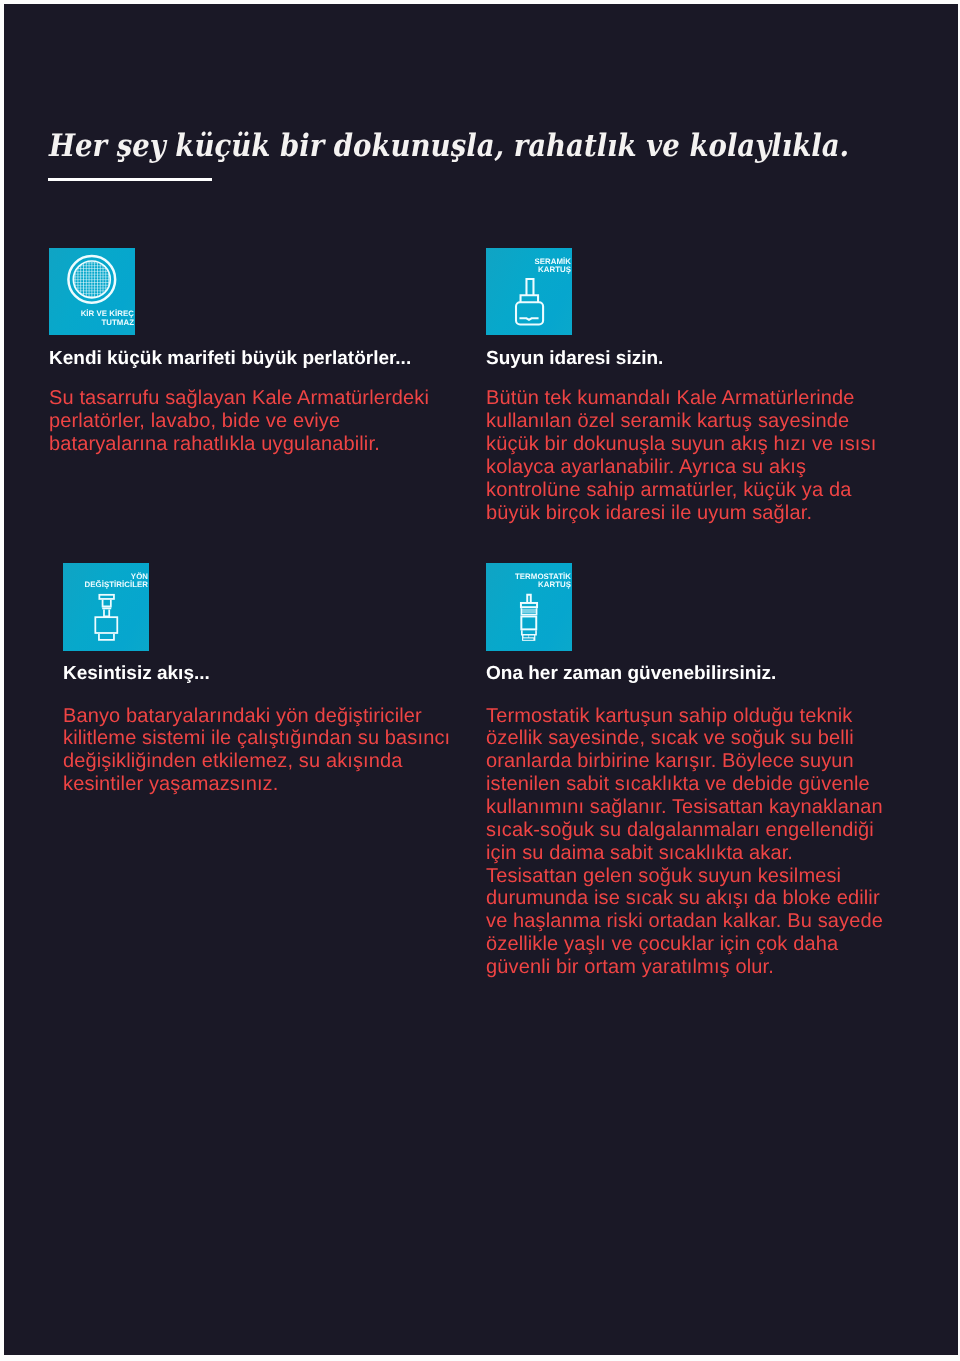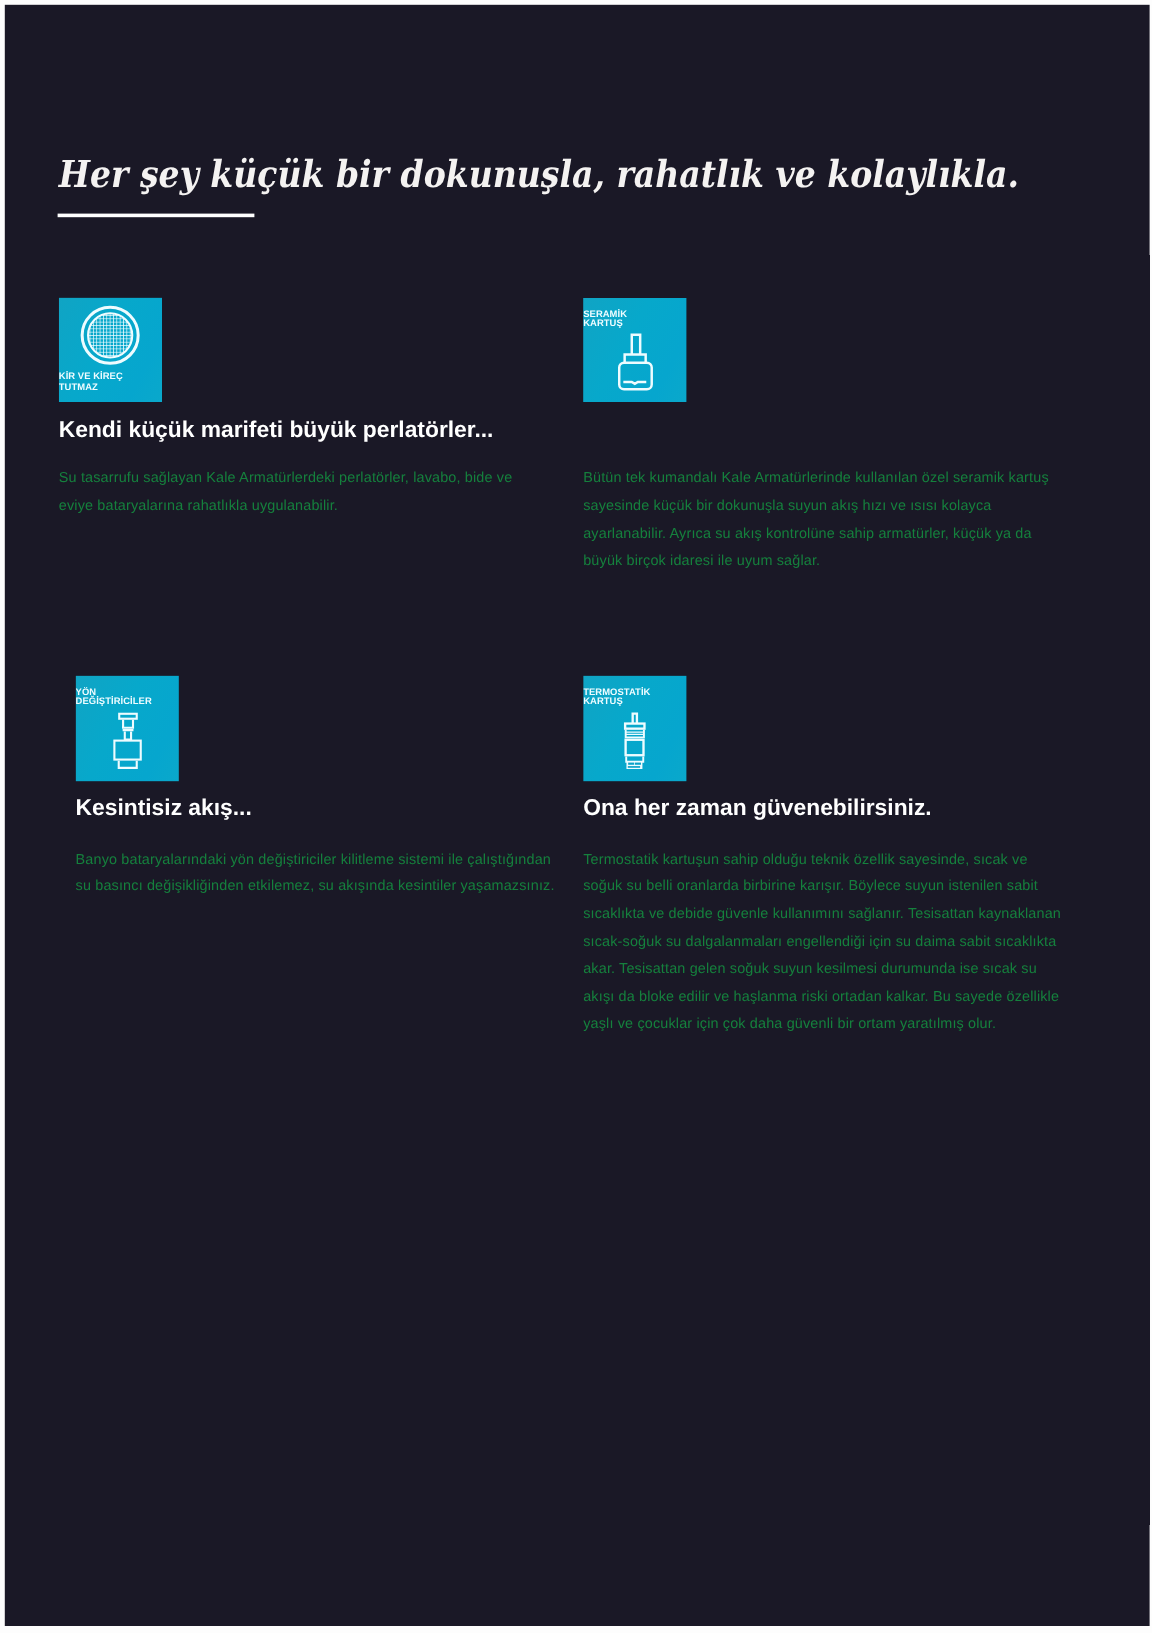--- a/index.html
+++ b/index.html
@@ -48,37 +48,37 @@
   .sec.s1 .p,.sec.s2 .p{top:139.4px;}
   .sec.s3 .p,.sec.s4 .p{top:141.6px;}
 
   .badge{
     position:relative;width:85.6px;height:86.6px;
     background:linear-gradient(118deg,#10a4c4 0%,#07a8cb 42%,#06a6ce 78%,#0aa8cb 100%);
     overflow:hidden;
   }
   .badge .bsvg{position:absolute;left:0;top:0;width:85.6px;height:86.6px;}
   .badge .blab{
-    position:absolute;left:0;width:85px;text-align:left;
+    position:absolute;left:0;width:85px;text-align:right;
     font-family:"Liberation Sans",sans-serif;
     font-weight:700;font-size:7.85px;line-height:8.5px;color:#eefcff;
     letter-spacing:0.05px;
   }
   .badge .blab.top{top:9.6px;}
   .badge .blab.bottom{top:62.2px;}
 
   .h{
     position:absolute;left:0;width:400px;
     font-size:19px;font-weight:700;color:#ffffff;
     letter-spacing:0.0px;
     line-height:20px;
   }
   .p{
     position:absolute;left:0;width:400px;
-    font-size:12px;font-weight:400;color:#15803d;
+    font-size:20px;font-weight:400;color:#ef4444;
     letter-spacing:0.13px;
     line-height:22.85px;
   }
 </style>
 </head>
 <body>
 
 <div class="page">
   <div class="sheet"></div>
 
@@ -119,20 +119,21 @@
           <path d="M34.3 53.9V47h17.4v6.9"></path>
           <rect x="29.8" y="53.9" width="26.9" height="22" rx="4"></rect>
           <path d="M33.2 69.8h7l2.5 1.6 2.5-1.6h7"></path>
         </g>
       </svg>
       <div class="blab top">
         <div>SERAMİK</div>
         <div>KARTUŞ</div>
       </div>
     </div>
+    <div class="h">Suyun idaresi sizin.</div>
     <div class="p">Bütün tek kumandalı Kale Armatürlerinde kullanılan özel seramik kartuş sayesinde küçük bir dokunuşla suyun akış hızı ve ısısı kolayca ayarlanabilir. Ayrıca su akış kontrolüne sahip armatürler, küçük ya da büyük birçok idaresi ile uyum sağlar.</div>
   </div>
 
   <div class="sec s3">
     <div class="badge">
       <svg class="bsvg" viewBox="0 0 85 87">
         <g fill="none" stroke="#eefcff" stroke-width="1.75" stroke-linejoin="miter">
           <rect x="36.1" y="31.5" width="14.5" height="4.1"></rect>
           <path d="M39.3 36.5v6.6h8.2v-6.6"></path>
           <path d="M38.9 45h9"></path>

